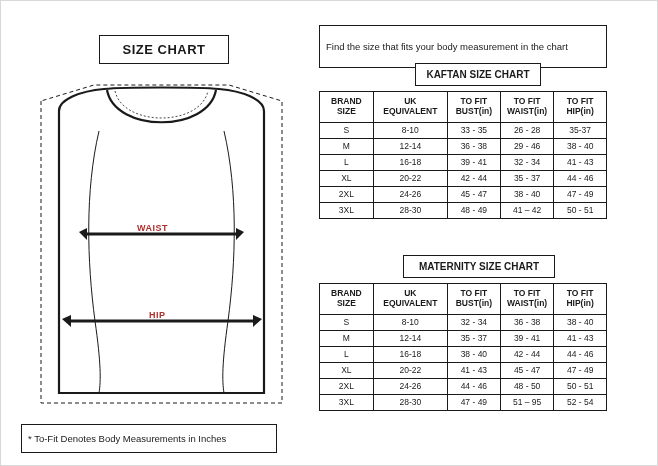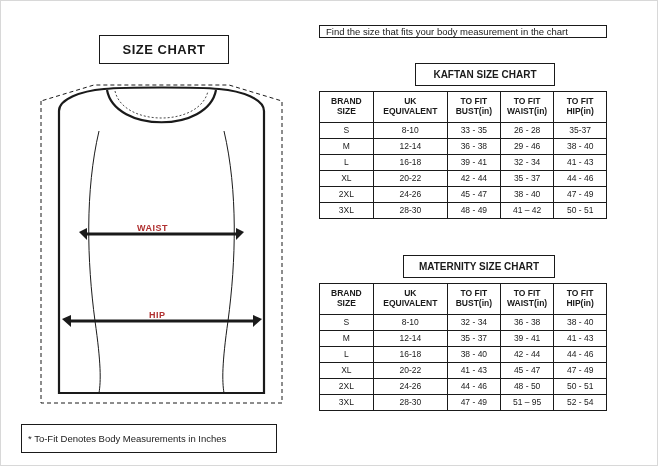--- a/index.html
+++ b/index.html
@@ -77,37 +77,37 @@
     position: absolute;
     left: 318px; top: 12px;
     width: 330px; height: 442px;
   }
   .find-banner {
     position: absolute;
     left: 0; top: 12px;
     width: 288px;
     border: 1px solid #1a1a1a;
     font-size: 9.5px;
-    padding: 0 6px;
+    padding: 15px 6px;
     box-sizing: border-box;
     background: #fff;
   }
   .table-title {
     border: 1px solid #1a1a1a;
     text-align: center;
     font-size: 10px;
     font-weight: bold;
     padding: 5px 0;
     background: #fff;
     box-sizing: border-box;
   }
   .title-kaftan {
     position: absolute;
     left: 96px; top: 50px;
-    width: 140px;
+    width: 126px;
   }
   .title-maternity {
     position: absolute;
     left: 84px; top: 242px;
     width: 152px;
   }
   table.size-table {
     position: absolute;
     border-collapse: collapse;
     width: 288px;

